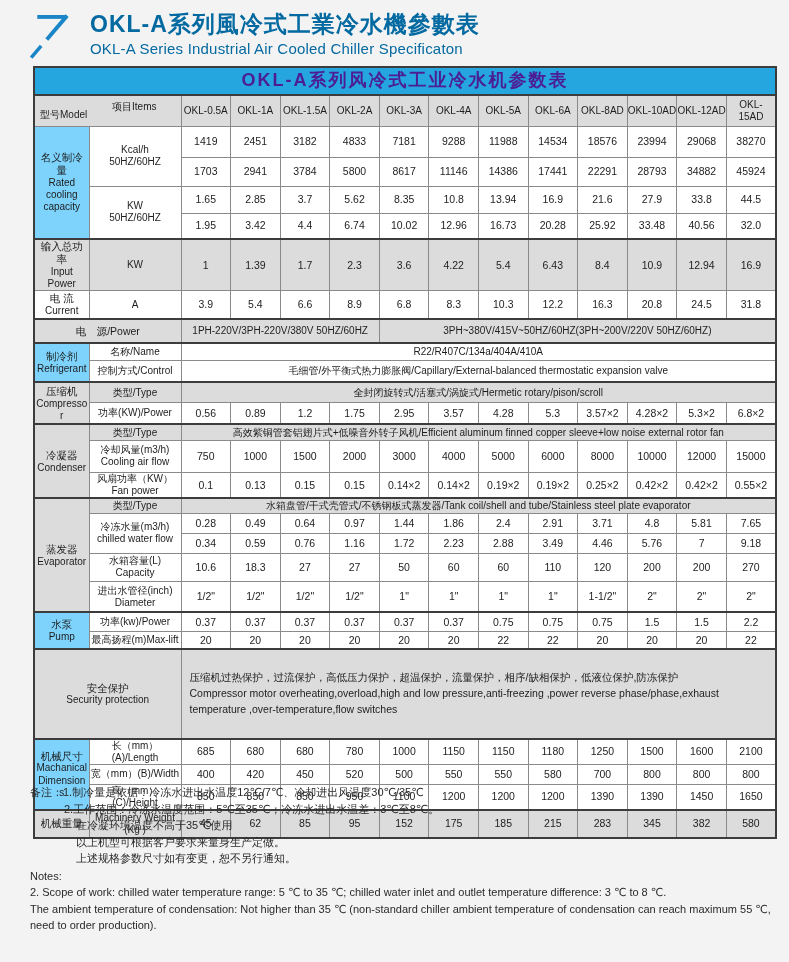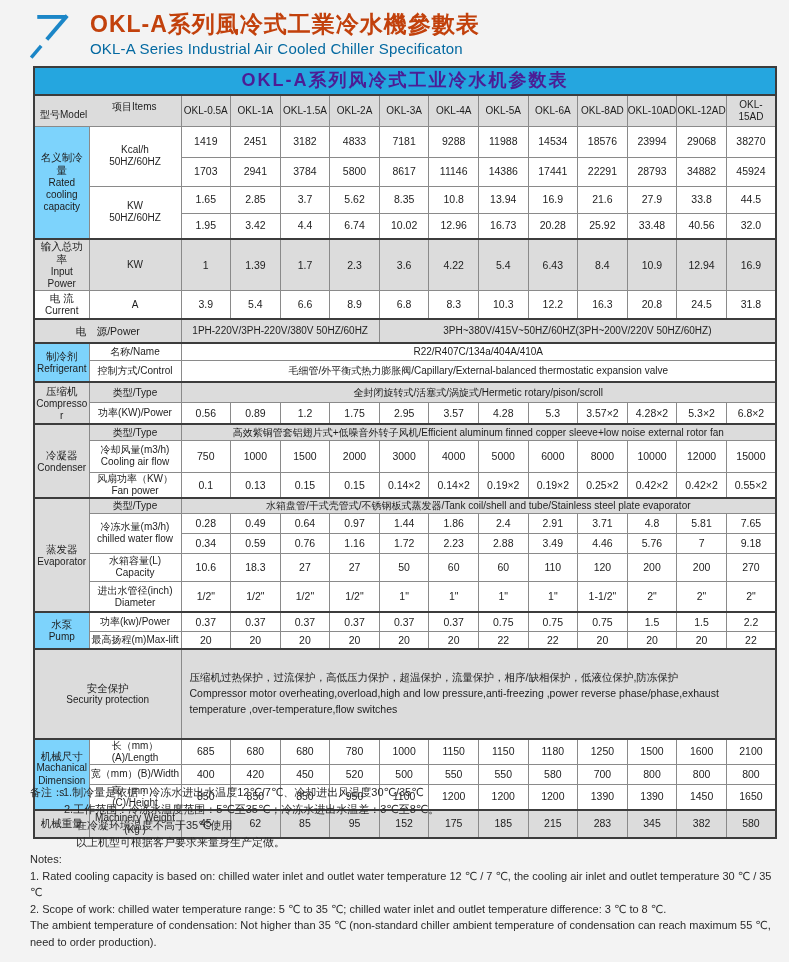--- a/index.html
+++ b/index.html
@@ -6,21 +6,21 @@
   body{
     width:789px;height:962px;position:relative;overflow:hidden;
     background:#f3f3f3;
     font-family:"Liberation Sans","DejaVu Sans",sans-serif;
     color:#1d1d1d;
   }
   
   .page-header{position:absolute;top:9px;left:26px;display:flex;align-items:flex-start;gap:12px;}
   .logo{width:52px;height:54px;flex:0 0 auto;color:#1b86c7;}
   .titles{padding-top:2px;}
-  .title-cn{font-size:23px;font-weight:bold;color:#c2410c;letter-spacing:1px;line-height:1.15;}
+  .title-cn{font-size:23px;font-weight:bold;color:#0369a1;letter-spacing:1px;line-height:1.15;}
   .title-en{font-size:15px;color:#0369a1;margin-top:3px;letter-spacing:0.2px;}
   
   .spec-table{
     position:absolute;left:33px;top:66px;width:744px;
     border-collapse:collapse;table-layout:fixed;
     border:2px solid #3c3c3c;
   }
   .spec-table td{
     border:1px solid #8a8a8a;background:#fff;
     text-align:center;vertical-align:middle;
@@ -498,20 +498,20 @@
         <td class="v">580</td>
       </tr>
 </tbody>
   </table>
 
 <div class="notes">
   <div class="line">备注：1.制冷量是依据：冷冻水进出水温度12℃/7℃、冷却进出风温度30℃/35℃</div>
   <div class="line n-ind1">2.工作范围：冷冻水温度范围：5℃至35℃；冷冻水进出水温差：3℃至8℃。</div>
   <div class="line n-ind2">在冷凝环境温度不高于35℃使用</div>
   <div class="line n-ind2">以上机型可根据客户要求来量身生产定做。</div>
+  <div class="line n-ind2">上述规格参数尺寸如有变更，恕不另行通知。</div>
   <div class="notes-en">
     <div class="line">Notes:</div>
-    <div class="line">1. Rated cooling capacity is based on: chilled water inlet and outlet water temperature 12 ℃ / 7 ℃, the cooling air inlet and outlet temperature 30 ℃ / 35 ℃</div>
     <div class="line">2. Scope of work: chilled water temperature range: 5 ℃ to 35 ℃; chilled water inlet and outlet temperature difference: 3 ℃ to 8 ℃.</div>
     <div class="line">The ambient temperature of condensation: Not higher than 35 ℃ (non-standard chiller ambient temperature of condensation can reach maximum 55 ℃, need to order production).</div>
 
   </div>
 </div>
 
 </body></html>

